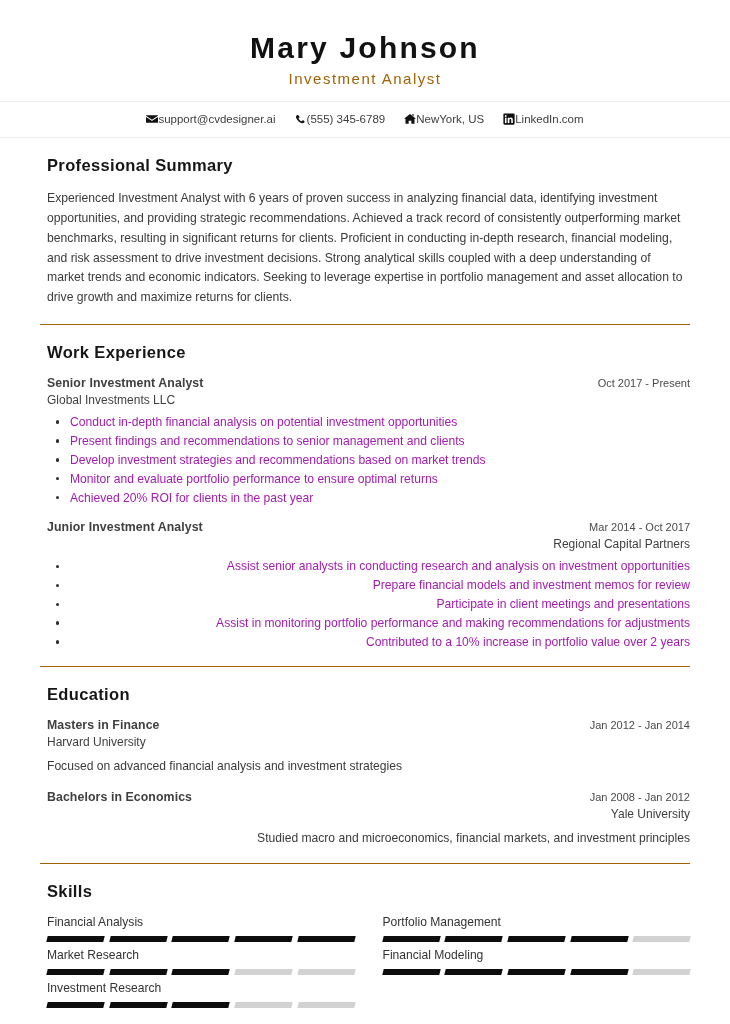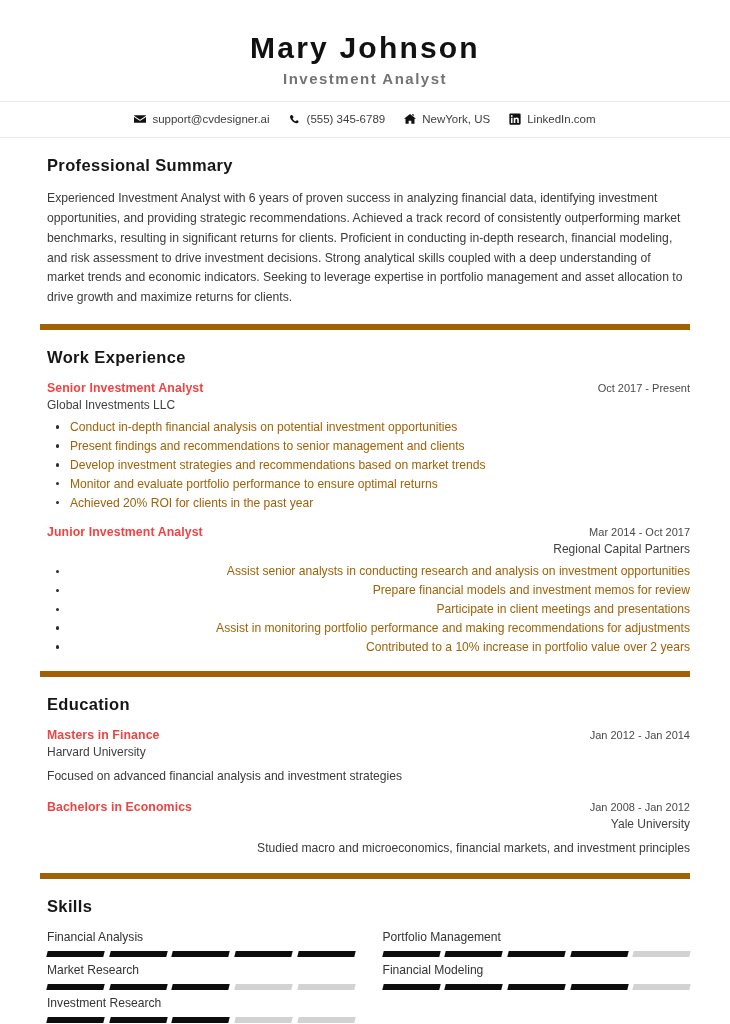--- a/index.html
+++ b/index.html
@@ -29,61 +29,60 @@
   .cand-name {
     font-size: 30px;
     font-weight: bold;
     letter-spacing: 2.2px;
     color: #111111;
     line-height: 1.18;
   }
   .cand-title {
     margin-top: 5px;
     font-size: 15px;
-    font-weight: 700;
+    font-weight: 400;
     letter-spacing: 1.5px;
-    color: #737373;
+    color: #a16207;
   }
 
   
   .contact-bar {
     border-top: 1px solid #ececec;
     border-bottom: 1px solid #ececec;
     padding: 11px 40px 12px 40px;
     display: flex;
     justify-content: center;
     align-items: center;
     gap: 19px;
     flex-wrap: wrap;
   }
   .contact-item {
     display: flex;
     align-items: center;
-    gap: 6px;
     font-size: 11.5px;
     color: #3d3d3d;
     white-space: nowrap;
   }
   .contact-item .ico {
     display: inline-flex;
     align-items: center;
     justify-content: center;
     width: 12px;
     height: 12px;
     color: #111111;
     flex: 0 0 auto;
   }
   .contact-item .ico svg { display: block; }
 
   
   .body-wrap { padding: 0 40px; }
 
   .section { padding: 18px 0 0 0; }
   .section + .section {
-    border-top: 6px solid #a16207;
+    border-top: 1px solid #a16207;
     margin-top: 16px;
   }
 
   .section-title {
     font-size: 16.5px;
     font-weight: bold;
     color: #161616;
     letter-spacing: 0.35px;
     margin-bottom: 14px;
     padding-left: 7px;
@@ -104,21 +103,21 @@
 
   .entry-head {
     display: flex;
     justify-content: space-between;
     align-items: baseline;
     gap: 14px;
   }
   .entry-role {
     font-size: 12.3px;
     font-weight: bold;
-    color: #ef4444;
+    color: #404040;
     letter-spacing: 0.1px;
   }
   .entry-date {
     font-size: 11px;
     color: #4a4a4a;
     white-space: nowrap;
     flex: 0 0 auto;
   }
   .entry-org {
     font-size: 12px;
@@ -127,21 +126,21 @@
   }
 
   .bullets {
     list-style: none;
     margin-top: 7px;
   }
   .bullets li {
     position: relative;
     font-size: 12.1px;
     line-height: 1.36;
-    color: #a16207;
+    color: #a21caf;
     padding-left: 23px;
     margin-bottom: 2.5px;
   }
   .bullets li::before {
     content: "";
     position: absolute;
     left: 9px;
     top: 6.5px;
     width: 3.2px;
     height: 3.2px;

